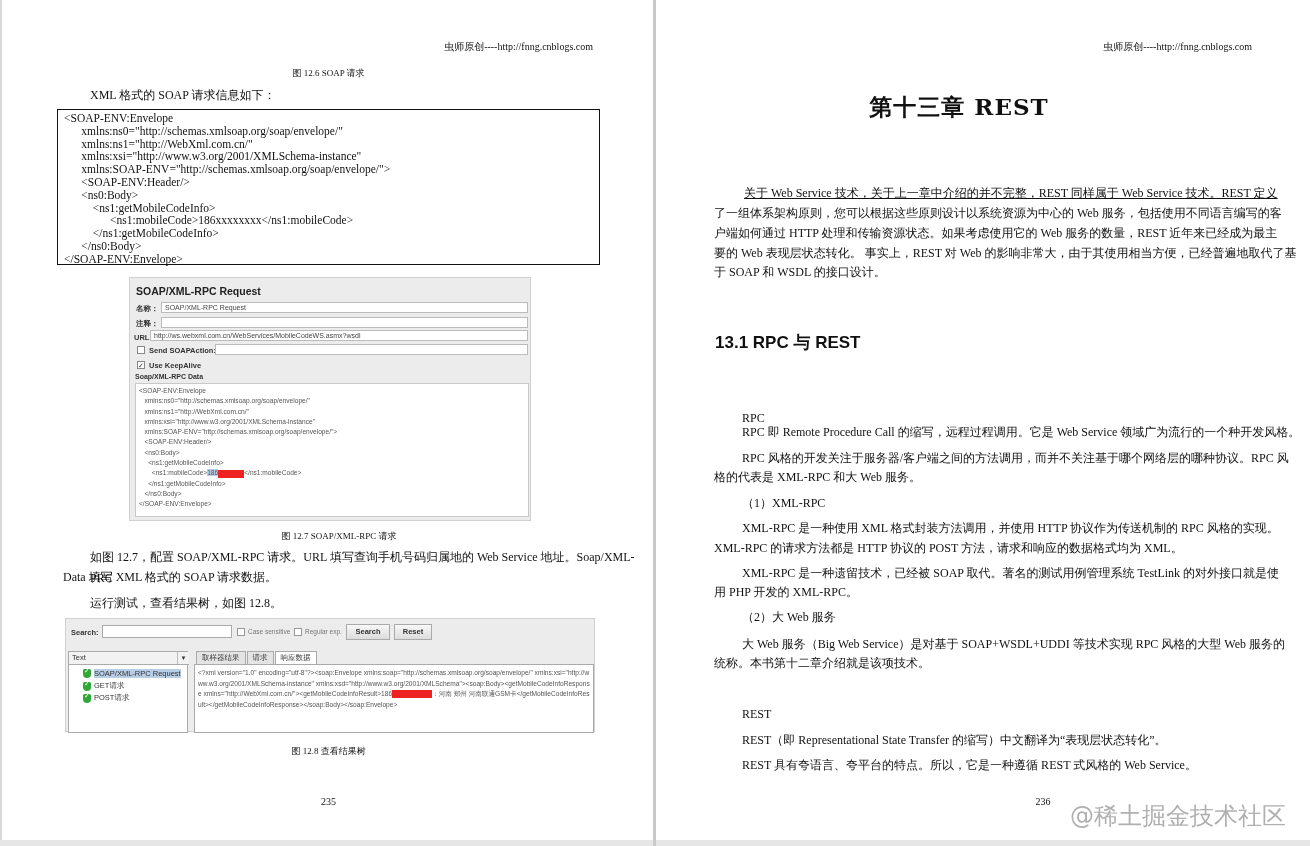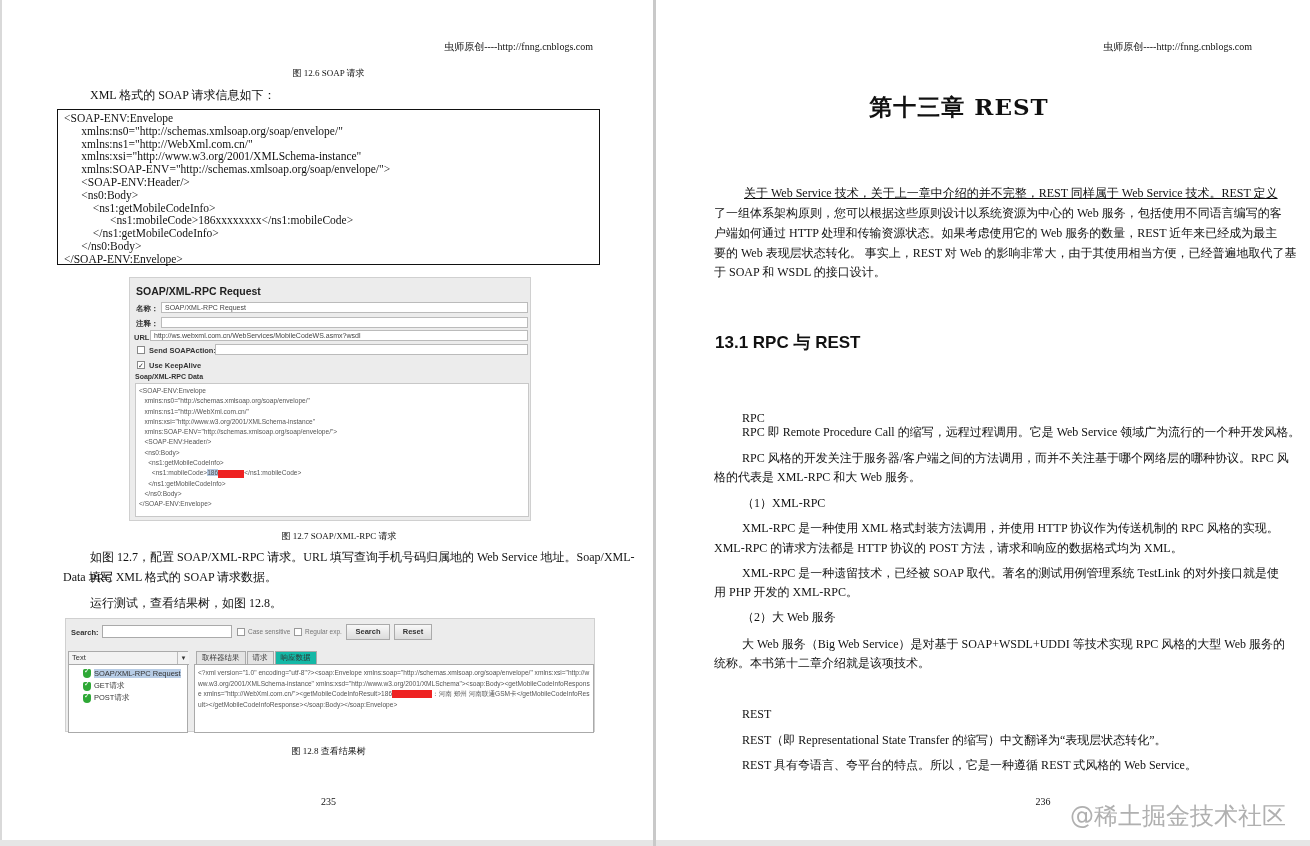--- a/index.html
+++ b/index.html
@@ -39,21 +39,21 @@
   .jm2 .cb { position: absolute; width: 8px; height: 8px; border: 1px solid #999; background: #fff; }
   .jm2 .btn { position: absolute; height: 16px; border: 1px solid #aaa; background: linear-gradient(#f8f8f8, #dcdcdc); font-weight: bold; font-size: 7.5px; text-align: center; line-height: 14px; color: #333; }
   .jm2 .leftpane { position: absolute; left: 2px; top: 32px; width: 120px; height: 82px; background: #fff; border: 1px solid #aaa; }
   .jm2 .select { position: absolute; left: 0; top: 0; width: 120px; height: 13px; border-bottom: 1px solid #aaa; background: #f2f2f2; padding-left: 3px; line-height: 12px; font-size: 7.5px; }
   .jm2 .select .arrow { position: absolute; right: 0; top: 0; width: 12px; height: 12px; border-left: 1px solid #bbb; text-align: center; font-size: 6px; }
   .jm2 .tree-item { position: absolute; left: 14px; font-size: 7.5px; display: flex; align-items: center; gap: 3px; white-space: nowrap; }
   .shield { display: inline-block; width: 8px; height: 9px; background: #2ea836; border-radius: 2px 2px 5px 5px; position: relative; }
   .shield::after { content: "✓"; position: absolute; left: 1px; top: -2px; color: #fff; font-size: 7px; }
   .jm2 .tabs { position: absolute; left: 130px; top: 32px; display: flex; gap: 1px; }
   .jm2 .tab { height: 13px; border: 1px solid #aaa; border-bottom: none; background: #e4e4e4; padding: 0 5px; font-size: 7.5px; line-height: 12px; }
-  .jm2 .tab.active { background: #14b8a6; text-align: center; }
+  .jm2 .tab.active { background: #ffffff; text-align: center; }
   .jm2 .resp { position: absolute; left: 128px; top: 45px; width: 400px; height: 69px; background: #fff; border: 1px solid #aaa; padding: 3px 3px; font-size: 6.6px; line-height: 10.5px; color: #555; word-break: break-all; }
 
   .chapter-title { position: absolute; left: 0; width: 606px; top: 92px; text-align: center; font-size: 23px; font-weight: bold; font-family: "DejaVu Serif", serif; letter-spacing: 1px; }
   .section-title { position: absolute; left: 59px; top: 331px; font-size: 17px; font-weight: bold; font-family: "Liberation Sans", sans-serif; }
   .watermark { position: absolute; right: 24px; top: 800px; font-size: 24px; color: #b0b0b0; font-family: "DejaVu Sans", sans-serif; }
   .page-num { position: absolute; font-size: 10px; font-family: "Liberation Serif", serif; }
 </style>
 </head>
 <body>
 

